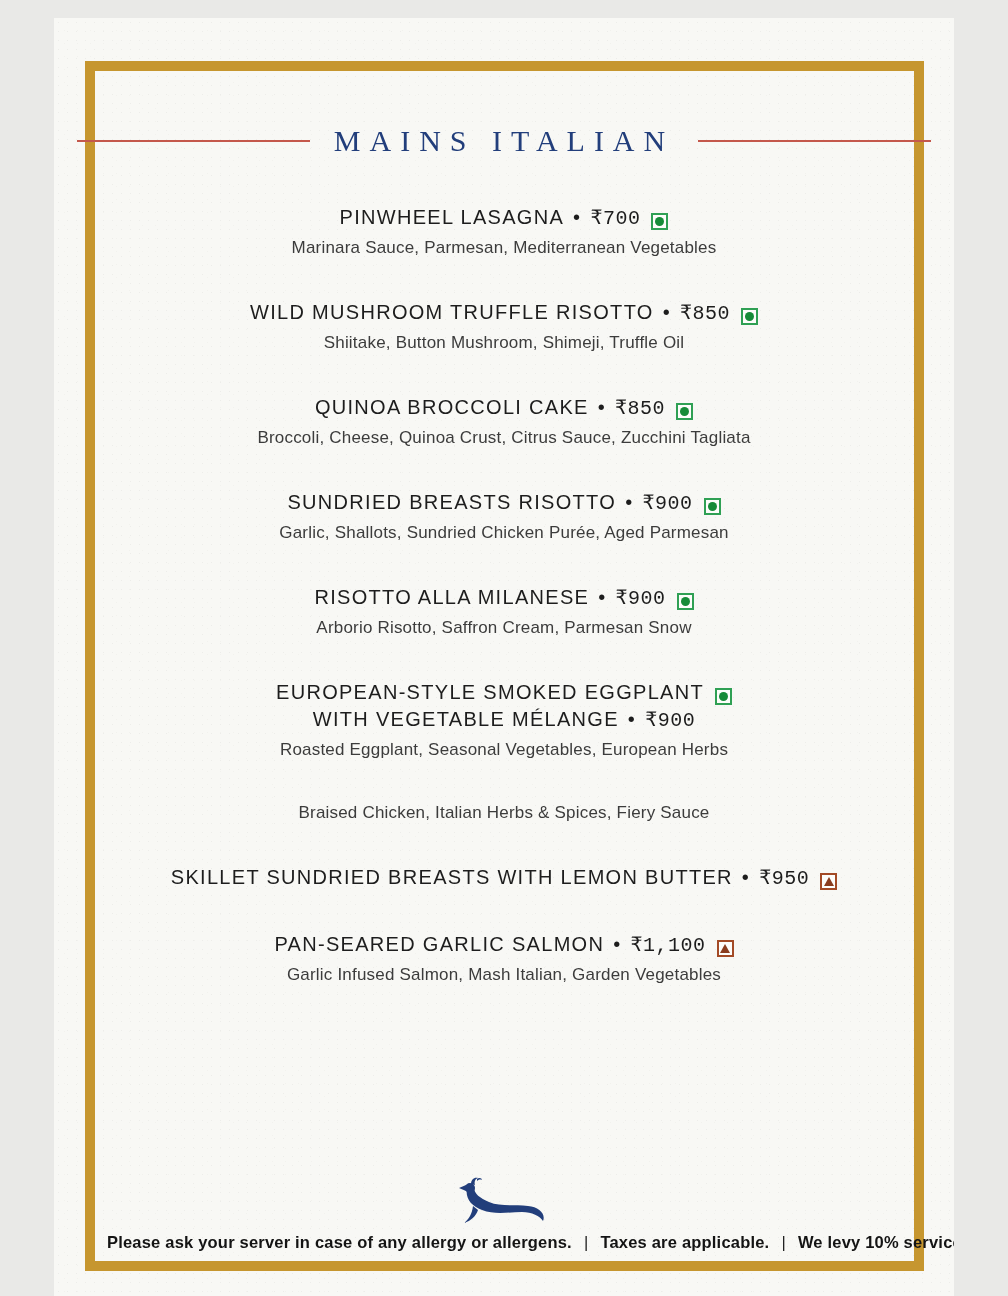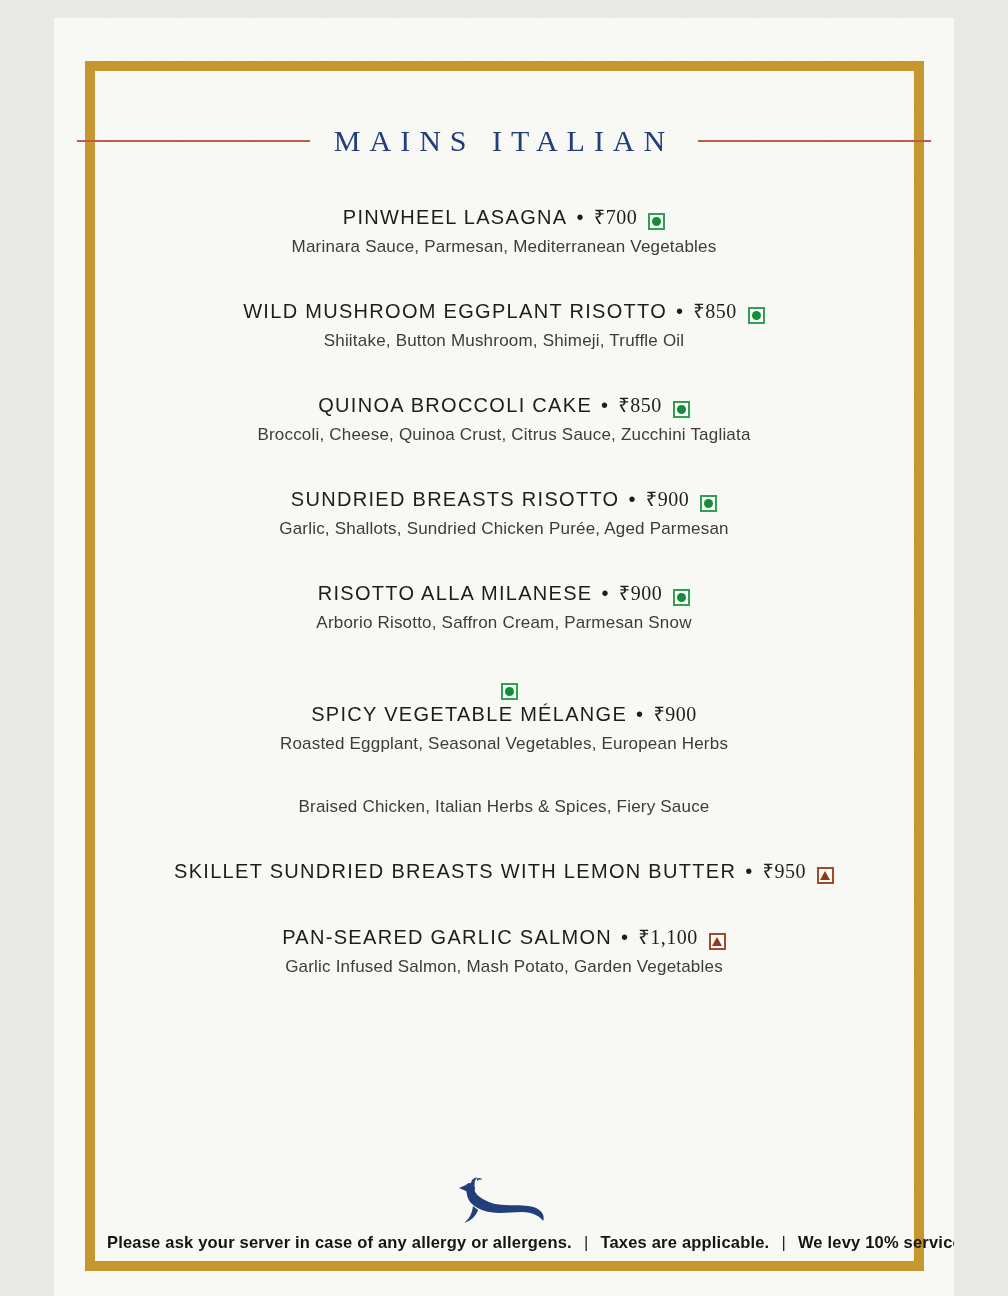--- a/index.html
+++ b/index.html
@@ -33,21 +33,21 @@
     white-space:nowrap;
   }
   
   .items { position:absolute; top:186px; left:60px; right:60px; text-align:center; }
   .item { margin-bottom:39px; }
   .item-title {
     font-size:20px; font-weight:500; color:#1d1d1d;
     letter-spacing:1.3px; line-height:27px; white-space:nowrap;
   }
   .bullet { margin:0 9px; color:#1d1d1d; }
-  .item-price { font-family:Liberation Serif, serif; letter-spacing:0.5px; }
+  .item-price { font-family:Liberation Mono, monospace; letter-spacing:0.5px; }
   .item-desc {
     margin-top:4px; font-size:17px; color:#3c3c3c;
     letter-spacing:0.2px; line-height:24px; font-weight:400;
   }
   
   .diet-badge {
     display:inline-flex; align-items:center; justify-content:center;
     width:17px; height:17px; margin-left:11px; vertical-align:-2px;
     background:#fdfdfb;
   }
@@ -88,21 +88,21 @@
       <div class="item-title">
         <span>PINWHEEL LASAGNA</span><span class="bullet">•</span><span class="item-price">₹700</span><span class="diet-badge veg">
             <span class="diet-mark"></span>
           </span>
       </div>
       <div class="item-desc">Marinara Sauce, Parmesan, Mediterranean Vegetables</div>
     </div>
 
     <div class="item">
       <div class="item-title">
-        <span>WILD MUSHROOM EGGPLANT RISOTTO</span><span class="bullet">•</span><span class="item-price">₹850</span><span class="diet-badge veg">
+        <span>WILD MUSHROOM TRUFFLE RISOTTO</span><span class="bullet">•</span><span class="item-price">₹850</span><span class="diet-badge veg">
             <span class="diet-mark"></span>
           </span>
       </div>
       <div class="item-desc">Shiitake, Button Mushroom, Shimeji, Truffle Oil</div>
     </div>
 
     <div class="item">
       <div class="item-title">
         <span>QUINOA BROCCOLI CAKE</span><span class="bullet">•</span><span class="item-price">₹850</span><span class="diet-badge veg">
             <span class="diet-mark"></span>
@@ -124,26 +124,26 @@
       <div class="item-title">
         <span>RISOTTO ALLA MILANESE</span><span class="bullet">•</span><span class="item-price">₹900</span><span class="diet-badge veg">
             <span class="diet-mark"></span>
           </span>
       </div>
       <div class="item-desc">Arborio Risotto, Saffron Cream, Parmesan Snow</div>
     </div>
 
     <div class="item">
       <div class="item-title">
-        <span class="diet-badge veg">
+        <span>EUROPEAN-STYLE SMOKED EGGPLANT</span><span class="diet-badge veg">
             <span class="diet-mark"></span>
           </span>
       </div>
       <div class="item-title">
-        <span>SPICY VEGETABLE MÉLANGE</span><span class="bullet">•</span><span class="item-price">₹900</span>
+        <span>WITH VEGETABLE MÉLANGE</span><span class="bullet">•</span><span class="item-price">₹900</span>
       </div>
       <div class="item-desc">Roasted Eggplant, Seasonal Vegetables, European Herbs</div>
     </div>
 
     <div class="item">
       <div class="item-desc">Braised Chicken, Italian Herbs &amp; Spices, Fiery Sauce</div>
     </div>
 
     <div class="item">
       <div class="item-title">
@@ -153,21 +153,21 @@
       </div>
     </div>
 
 
     <div class="item">
       <div class="item-title">
         <span>PAN-SEARED GARLIC SALMON</span><span class="bullet">•</span><span class="item-price">₹1,100</span><span class="diet-badge nonveg">
             <span class="diet-mark"></span>
           </span>
       </div>
-      <div class="item-desc">Garlic Infused Salmon, Mash Potato, Garden Vegetables</div>
+      <div class="item-desc">Garlic Infused Salmon, Mash Italian, Garden Vegetables</div>
     </div>
 
   </div>
 
   <div class="bottom">
     <svg class="logo" width="100" height="52" viewBox="0 0 100 52" aria-hidden="true">
       <g fill="#223E7B">
         <circle cx="19" cy="13" r="5"></circle>
         <path d="M15,10 L8,13 L15,16 Z"></path>
         <path d="M20,9 C20,5 23,2 27,3 C24,4 23,7 24,10 Z"></path>

